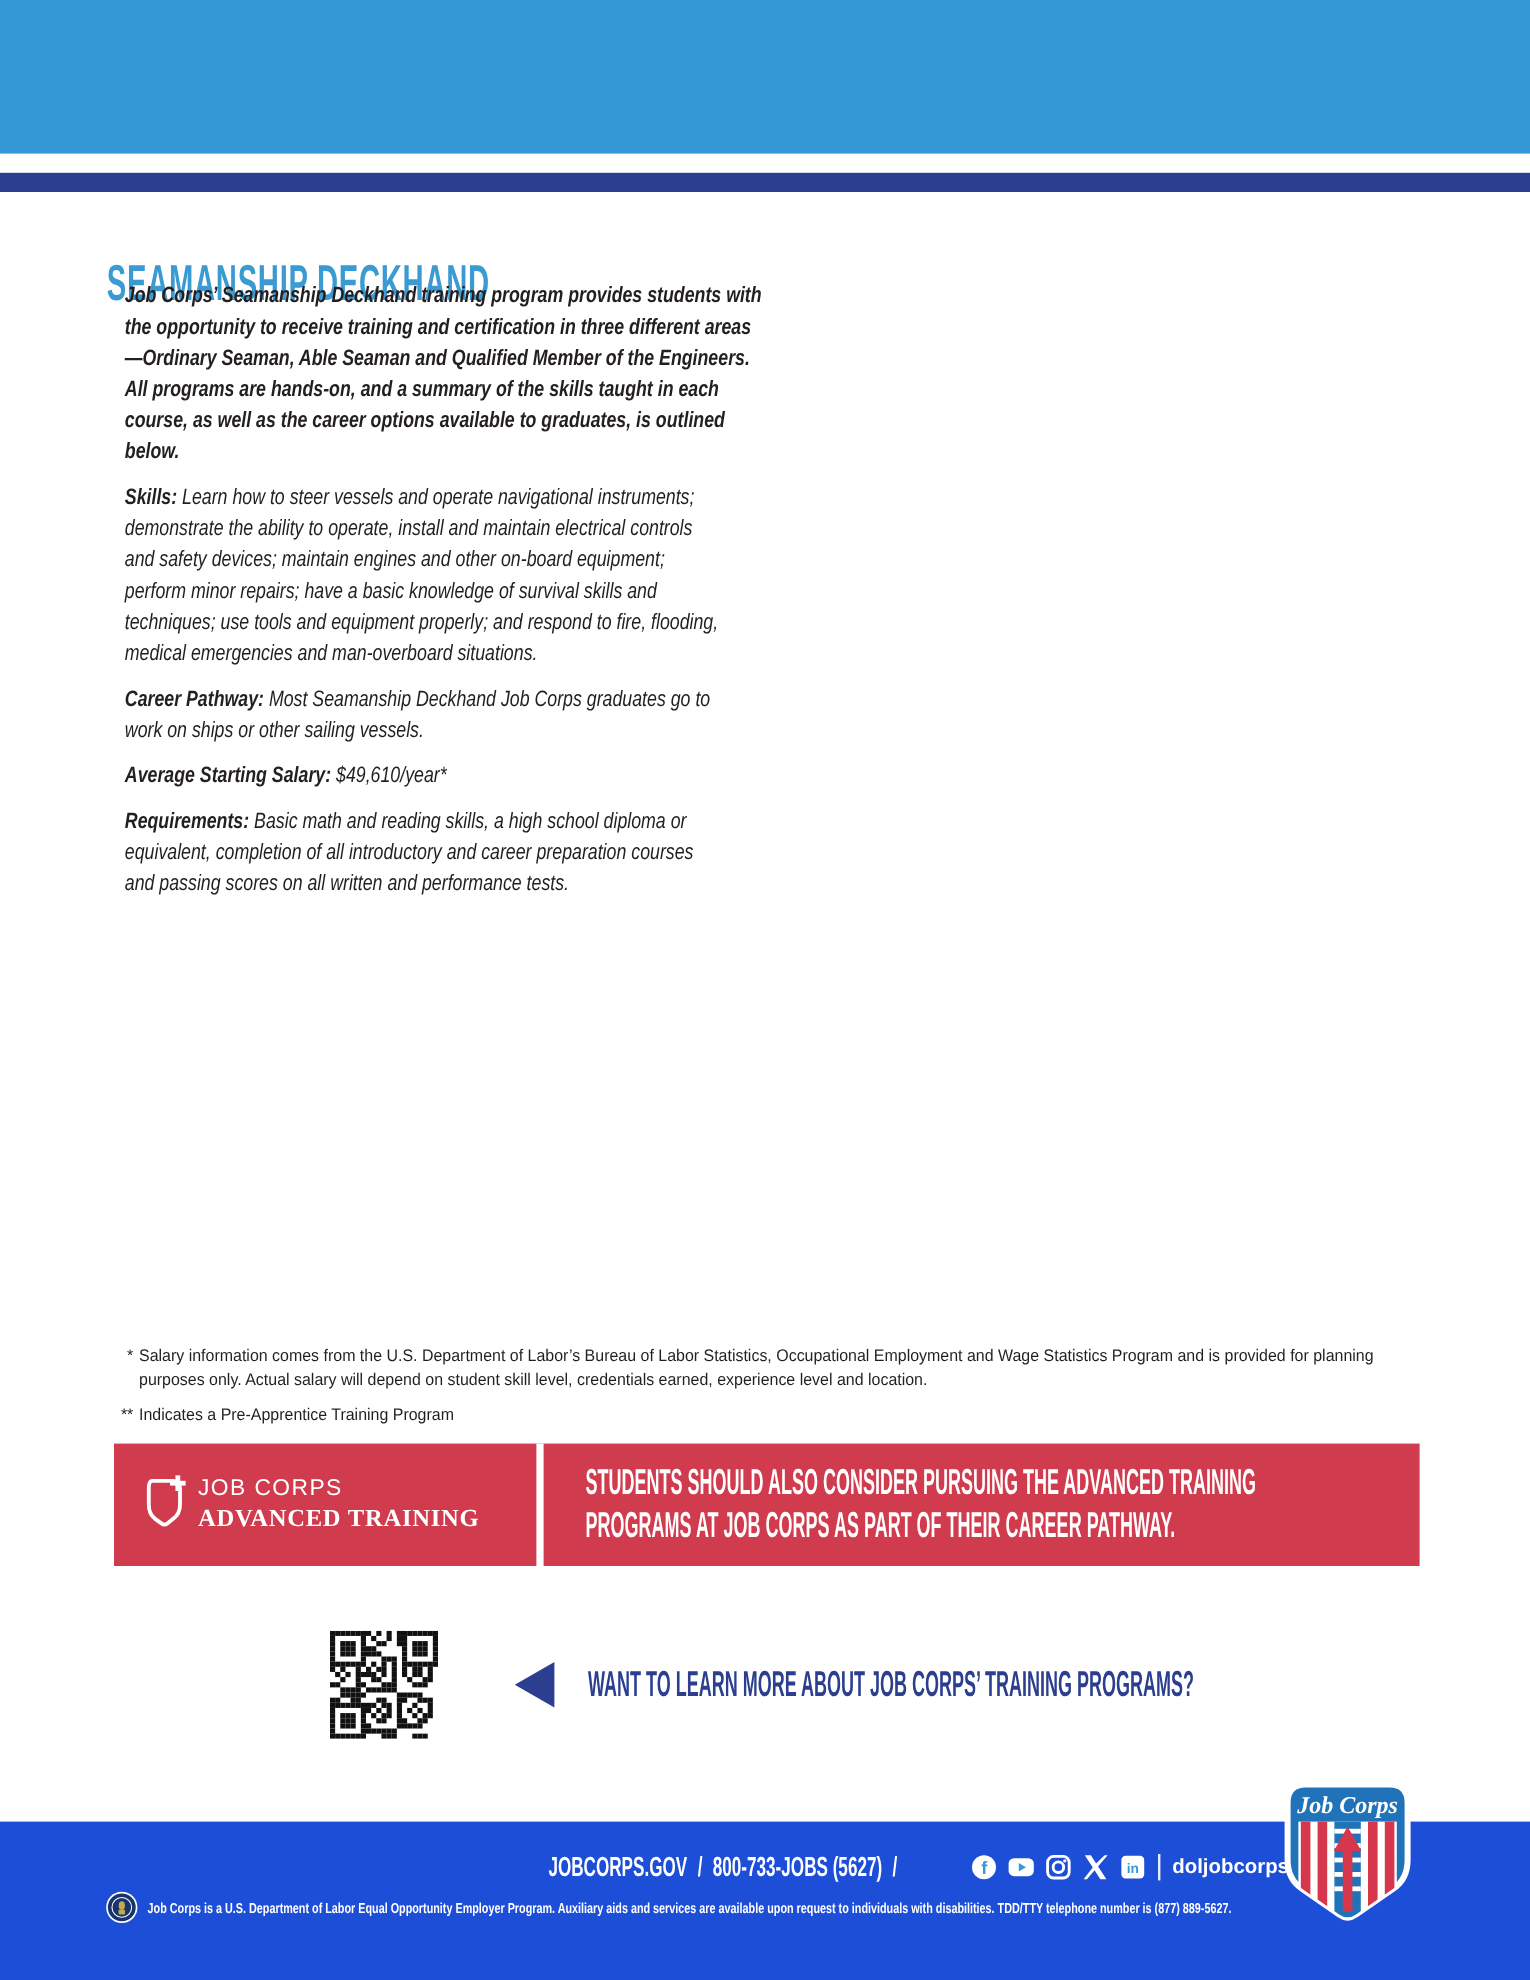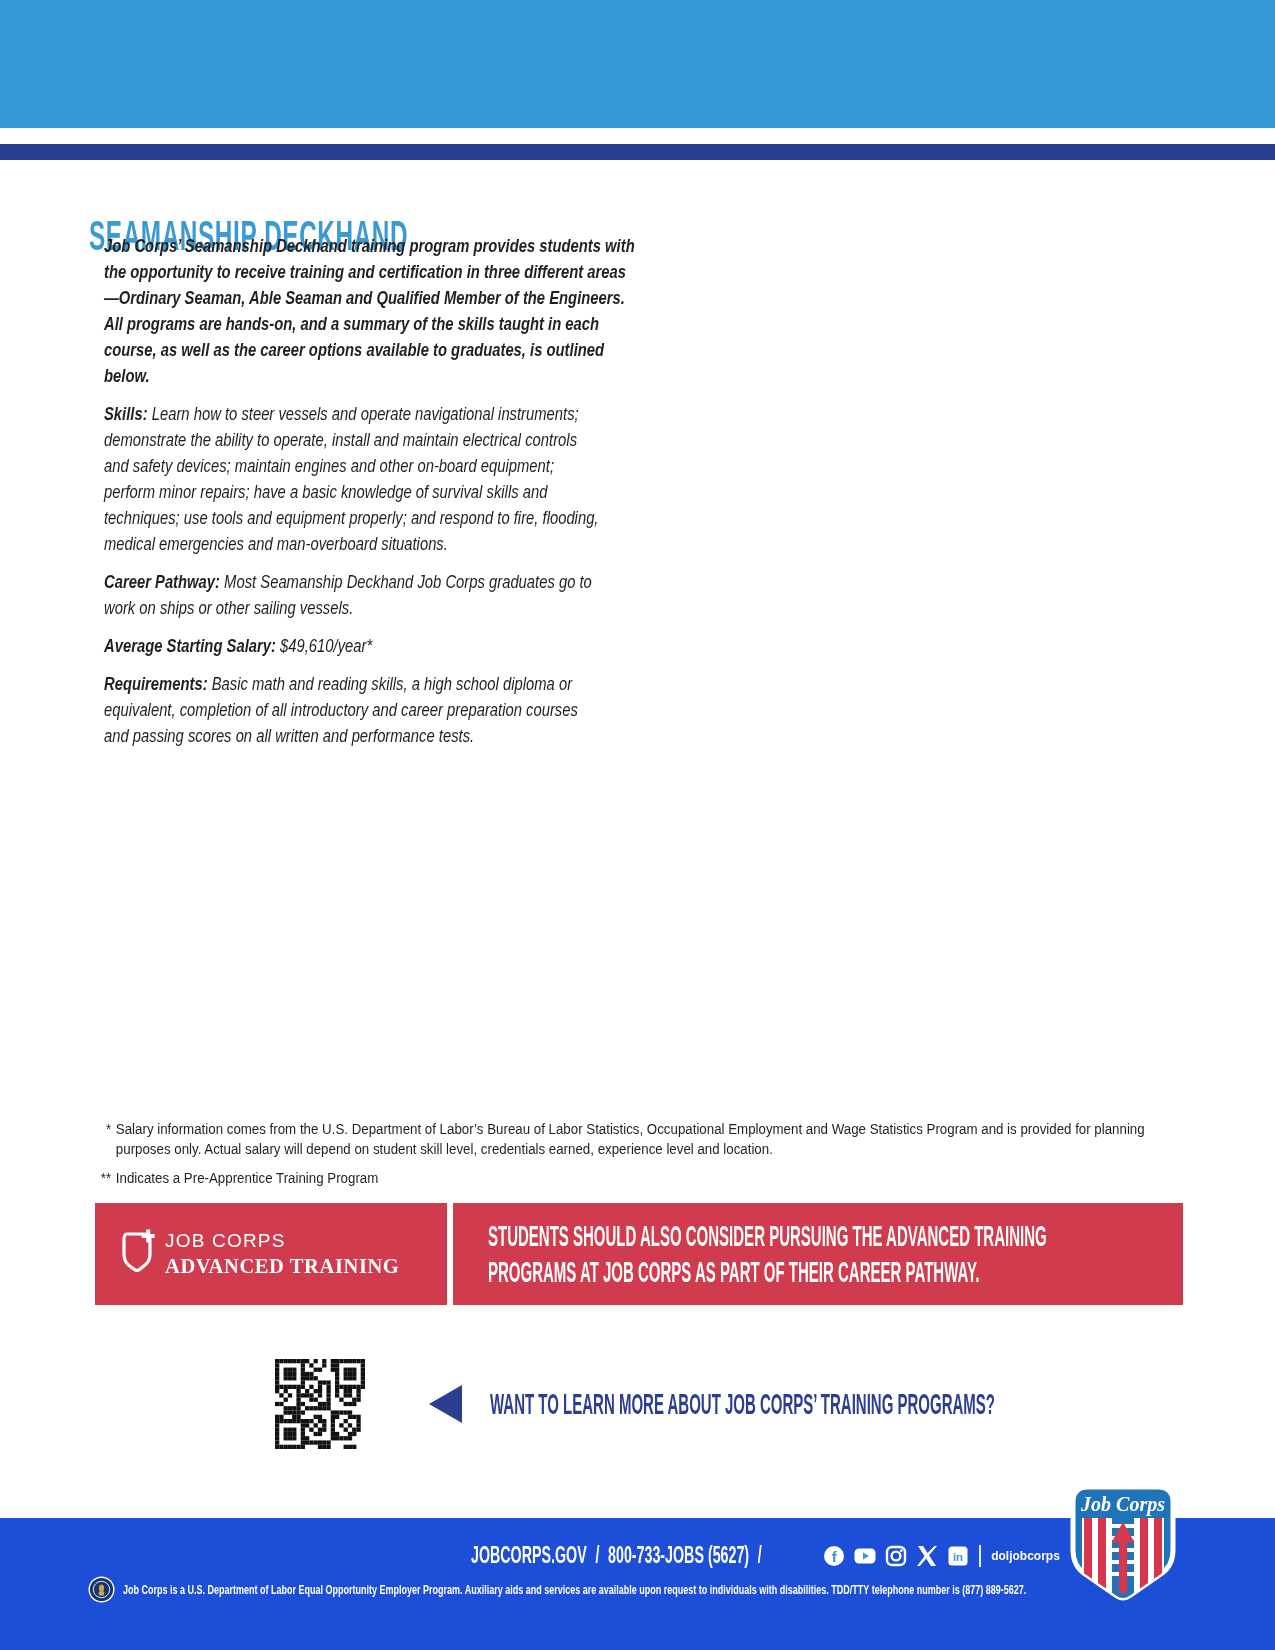--- a/index.html
+++ b/index.html
@@ -53,21 +53,21 @@
   
   .footer{position:absolute;left:0;right:0;top:1518px;bottom:0;background:#1d4ed8;color:#fff;}
   .footer-line1{position:absolute;top:24px;left:0;right:0;display:flex;justify-content:center;
                 align-items:center;transform:translateX(128px);}
   .f1-wrap{flex:none;width:340px;overflow:visible;}
   .f1-text{display:flex;gap:14px;font-size:23px;font-weight:bold;white-space:nowrap;
            transform:scaleX(0.62);transform-origin:0 50%;}
   .social-row{display:flex;align-items:center;gap:9px;margin-left:12px;}
   .social-icon{width:22px;height:22px;display:block;}
   .f1-divider{width:2px;height:22px;background:#ffffff;opacity:0.9;margin:0 10px;}
-  .f1-handle{font-size:12px;font-weight:bold;}
+  .f1-handle{font-size:17px;font-weight:bold;}
   .footer-line2{position:absolute;top:58px;left:88px;display:flex;align-items:center;}
   .disclaimer{margin-left:8px;font-size:12px;font-weight:bold;white-space:nowrap;
               transform:scaleX(0.75);transform-origin:0 50%;}
 
   
   .jc-logo{position:absolute;left:1070px;top:1484px;width:106px;height:119px;}
 </style>
 </head>
 <body>
 

